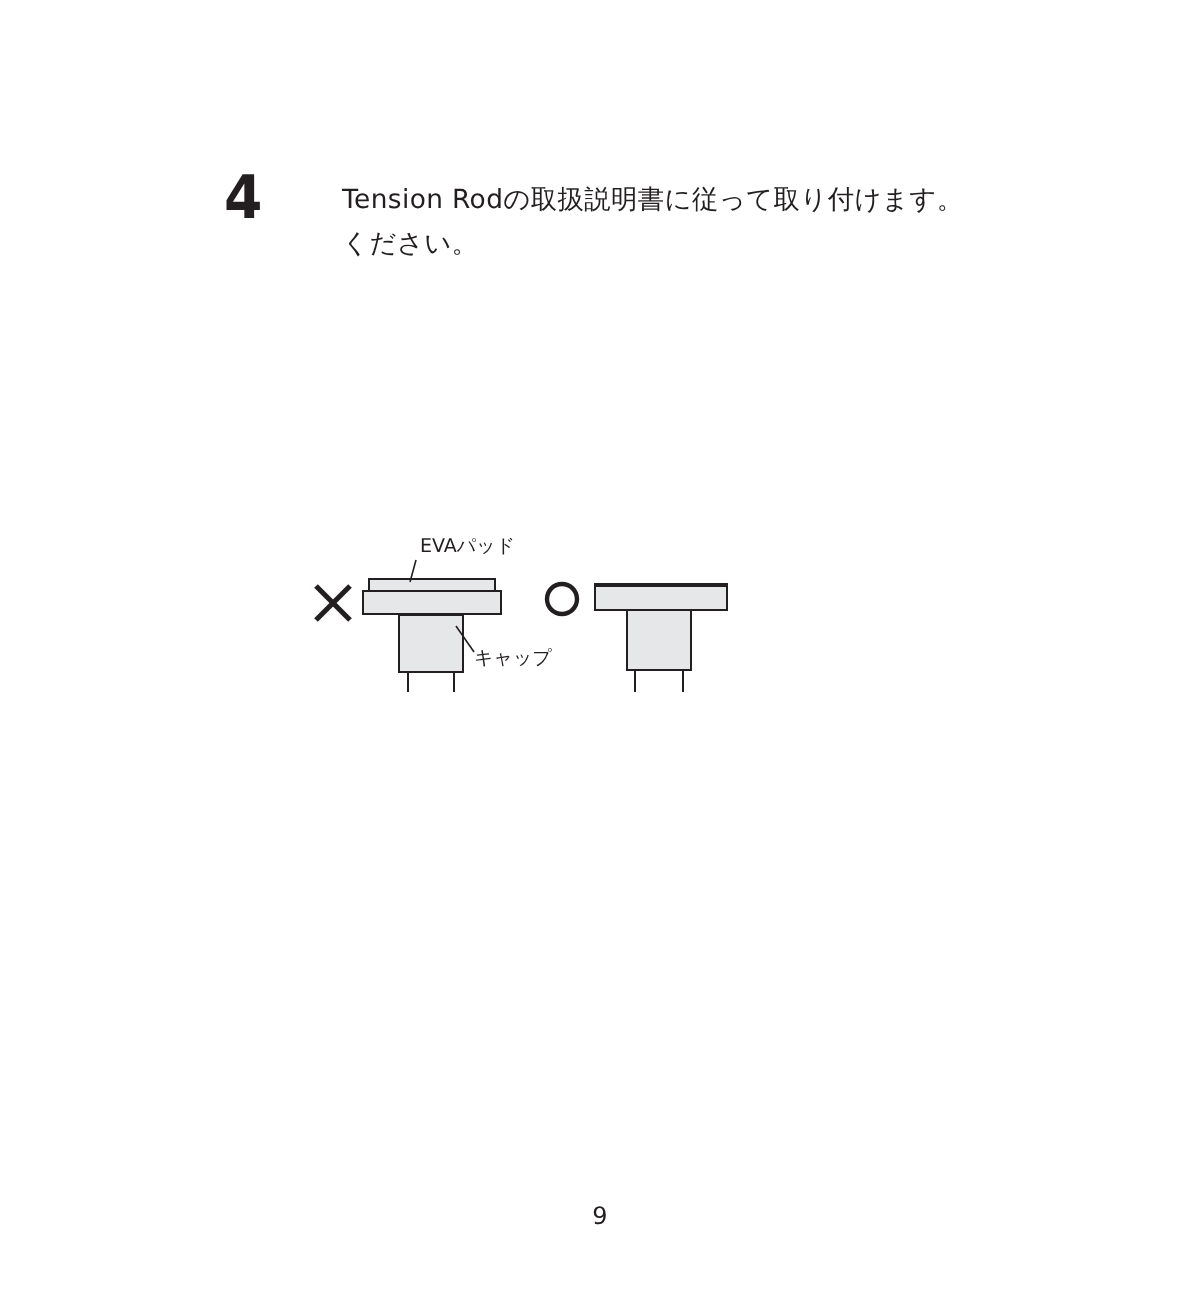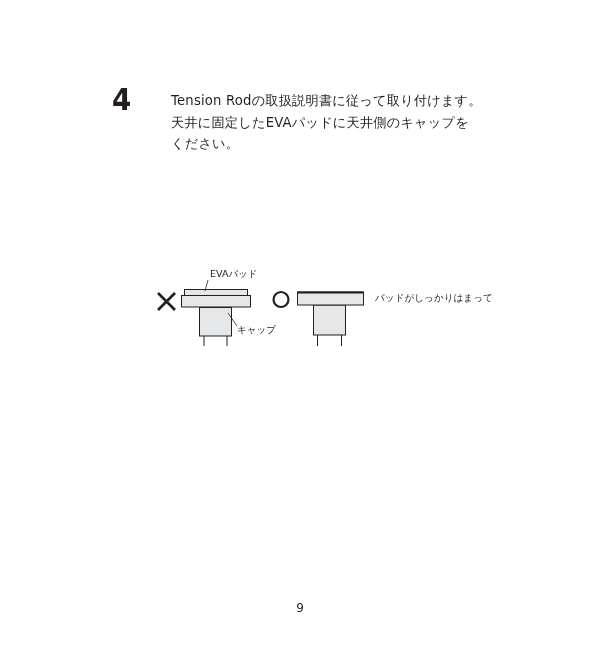--- a/index.html
+++ b/index.html
@@ -81,21 +81,20 @@
     }
     svg { position: absolute; left: 0; top: 0; }
   </style>
 </head>
 <body>
 
 <div class="step-number">4</div>
 
 <div class="instructions">
   <span class="line">Tension Rodの取扱説明書に従って取り付けます。</span>
-  <span class="line">天井に固定したEVAパッドに天井側のキャップを</span>
   <span class="line">ください。</span>
 </div>
 
 <div class="figure">
   <svg width="600" height="650" viewBox="0 0 600 650">
 
     <g stroke="#231f20" stroke-width="2.6" stroke-linecap="butt">
       <line x1="158" y1="293" x2="175" y2="310"></line>
       <line x1="175" y1="293" x2="158" y2="310"></line>
     </g>
@@ -125,16 +124,15 @@
       <rect x="297.5" y="292" width="66" height="13"></rect>
       <line x1="298" y1="292.5" x2="363" y2="292.5" stroke-width="2"></line>
     </g>
   </svg>
 
   <span class="fig-label" style="left:210px; top:268px;">EVAパッド</span>
   <span class="fig-label" style="left:237px; top:324px;">キャップ</span>
 </div>
 
 <div class="note">
-  <span class="line">パッドがしっかりはまって</span>
 </div>
 
 <div class="page-number">9</div>
 
 </body></html>

